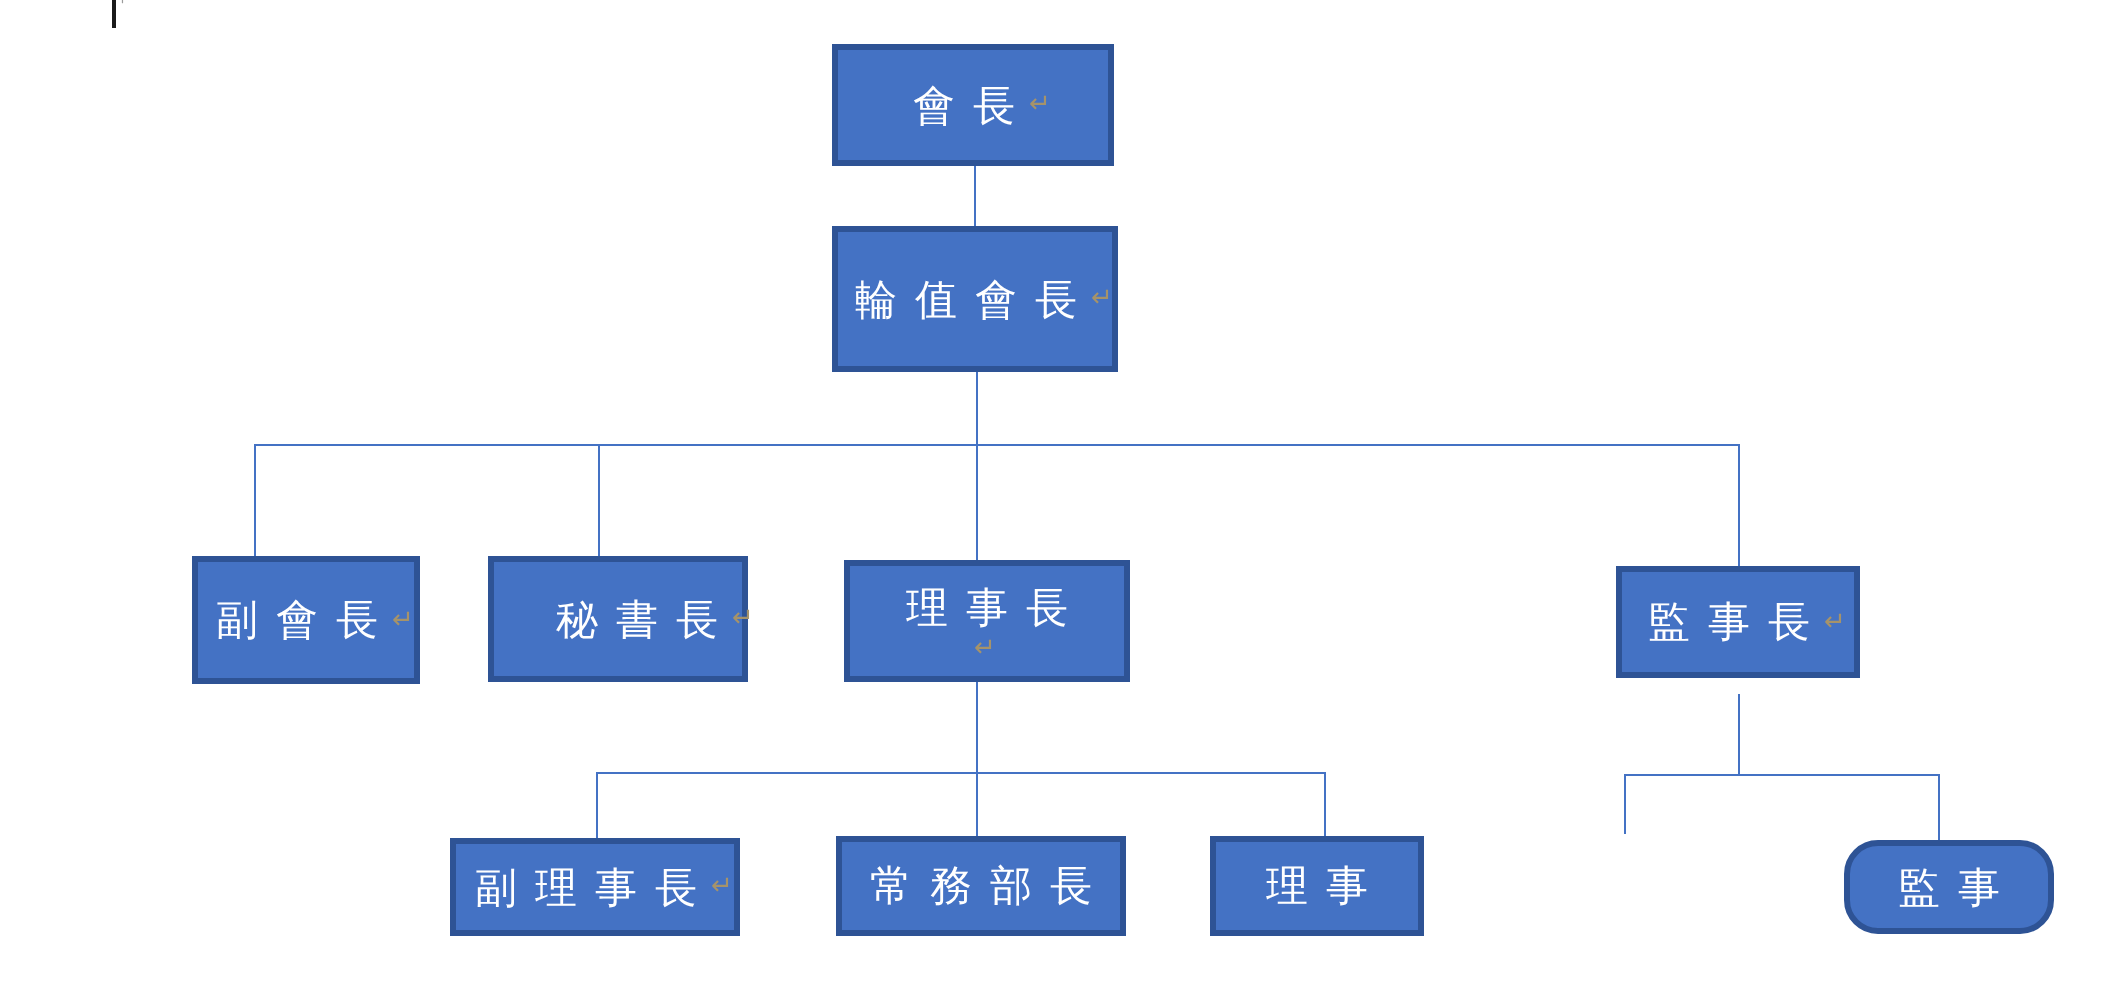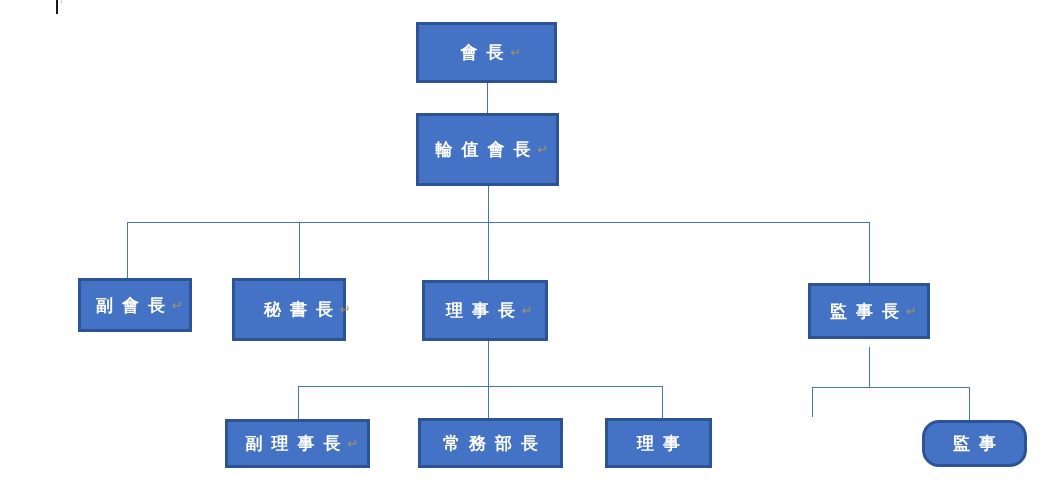--- a/index.html
+++ b/index.html
@@ -18,40 +18,40 @@
     box-sizing: border-box;
     background: var(--box-fill, #4472C4);
     border: 3px solid var(--box-border, #2E5395);
     display: flex;
     align-items: center;
     justify-content: center;
   }
   .node .lbl {
     color: var(--node-text, #ffffff);
     font-family: "DejaVu Serif", serif;
-    font-size: 17px;
+    font-size: 21px;
     letter-spacing: 9px;
     white-space: nowrap;
     text-indent: 9px; 
-    font-weight: 700;
+    font-weight: 400;
   }
   .node .ret {
     color: var(--ret-color, #A6936A);
     font-size: 13px;
     margin-left: -2px;
     letter-spacing: 0;
     line-height: 1;
   }
 
   
   .pos-0  { left: 416px; top: 22px;  width: 141px; height: 61px; }
   .pos-1  { left: 416px; top: 113px; width: 143px; height: 73px; }
-  .pos-2  { left: 78px;  top: 278px; width: 114px; height: 54px; }
-  .pos-3  { left: 232px; top: 278px; width: 114px; height: 63px; padding-left: 28px; }
-  .pos-4  { left: 422px; top: 280px; width: 126px; height: 61px; }
+  .pos-2  { left: 96px;  top: 278px; width: 114px; height: 64px; }
+  .pos-3  { left: 244px; top: 278px; width: 130px; height: 63px; padding-left: 28px; }
+  .pos-4  { left: 422px; top: 280px; width: 143px; height: 61px; flex-direction: column; }
   .pos-5  { left: 808px; top: 283px; width: 122px; height: 56px; }
   .pos-6  { left: 225px; top: 419px; width: 145px; height: 49px; }
   .pos-7  { left: 418px; top: 418px; width: 145px; height: 50px; }
   .pos-8  { left: 605px; top: 418px; width: 107px; height: 50px; }
   .pos-9  { left: 742px; top: 417px; width: 141px; height: 51px; }
   .pos-10 { left: 922px; top: 420px; width: 105px; height: 47px; border-radius: 17px; }
 
   
   .conn { position: absolute; background: var(--conn-color, #4472C4); }
   .c1  { left: 487px; top: 83px;  width: 1px;   height: 30px; }  

